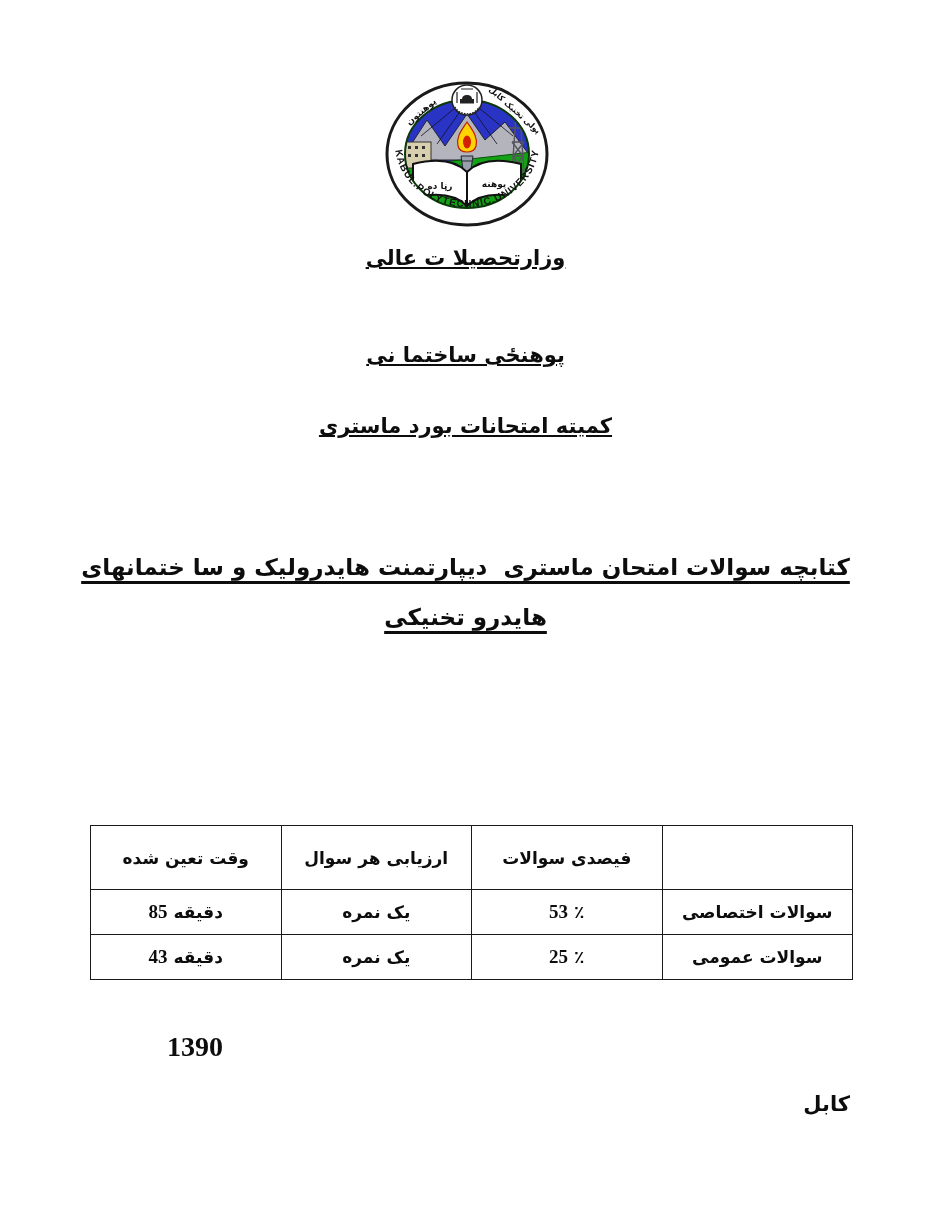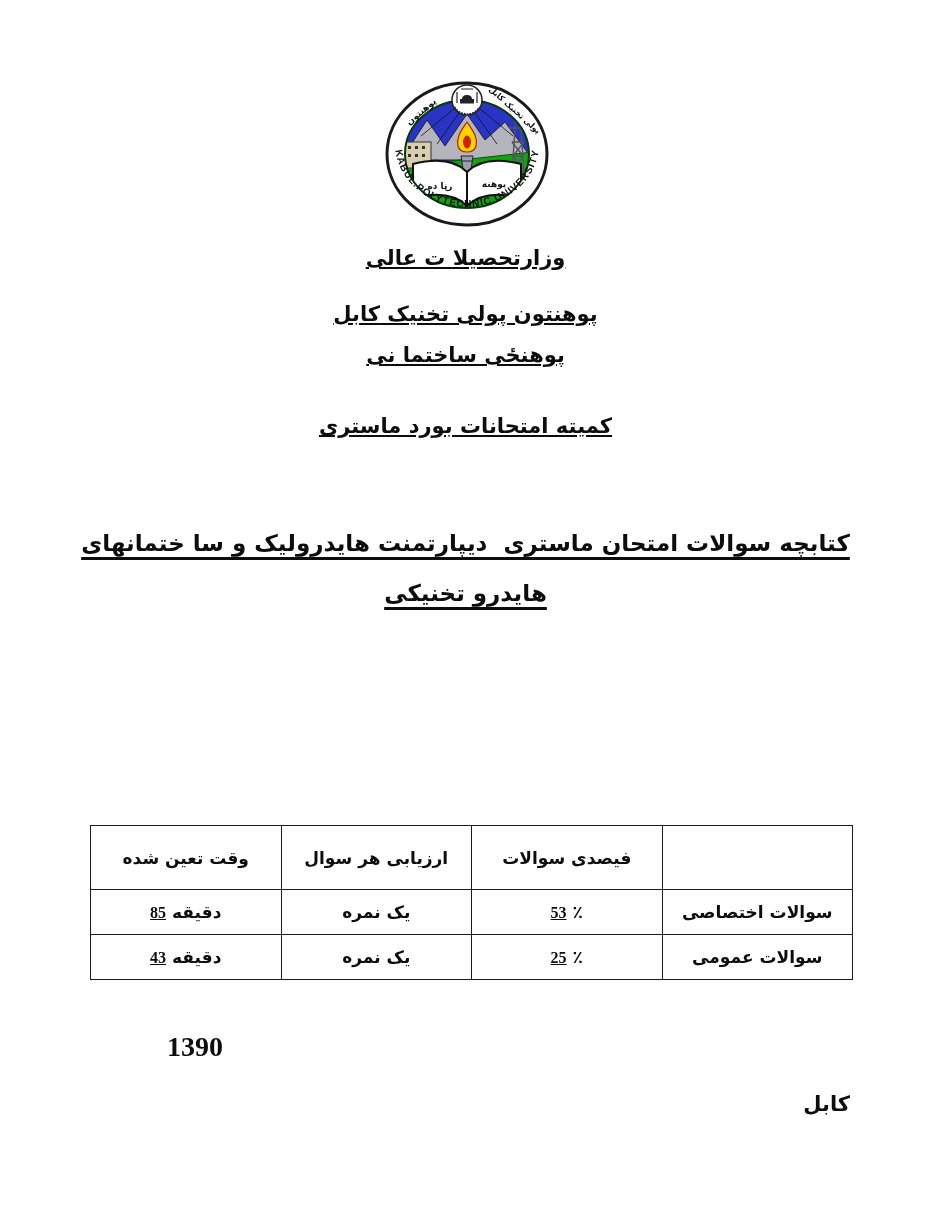--- a/index.html
+++ b/index.html
@@ -18,21 +18,21 @@
   .h-line{
     position:absolute;left:0;width:100%;
     text-align:center;
     font-weight:bold;font-size:21px;line-height:30px;
     direction:rtl;
     text-decoration:underline;
   }
   .h1{top:243px;} .h2{top:299px;} .h3{top:340px;} .h4{top:411px;}
   
   .title-block{
-    position:absolute;left:0;top:518px;width:100%;
+    position:absolute;left:0;top:542px;width:100%;
     text-align:center;direction:rtl;
   }
   .title-line{
     font-weight:bold;font-size:23px;line-height:50px;
     text-decoration:underline;
     text-decoration-thickness:2.5px;
     text-underline-offset:6px;
     white-space:pre-wrap;
   }
   
@@ -44,21 +44,21 @@
   table.exam td,table.exam th{
     border:1.5px solid #1a1a1a;
     text-align:center;vertical-align:middle;
     font-weight:bold;font-size:17px;
     padding:0;
   }
   tr.head-row{height:64px;}
   tr.data-row{height:45px;}
   .num{
     font-family:"Liberation Serif","DejaVu Serif",serif;
-    font-weight:bold;font-size:16px;text-decoration:underline;
+    font-weight:bold;font-size:19px;
   }
   .ltr-cell{direction:ltr;}
   
   .footer-city{
     position:absolute;top:1092px;right:81px;
     font-weight:bold;font-size:21px;direction:rtl;
   }
   .footer-year{
     position:absolute;top:1031px;left:167px;
     font-family:"Liberation Serif","DejaVu Serif",serif;
@@ -151,21 +151,20 @@
       <path d="M79,19 C79,13.5 89,13.5 89,19 Z" fill="#222"></path>
       <rect x="77" y="19" width="14" height="4.5" fill="#222"></rect>
       <line x1="74" y1="12" x2="74" y2="23" stroke="#222" stroke-width="1.2"></line>
       <line x1="94" y1="12" x2="94" y2="23" stroke="#222" stroke-width="1.2"></line>
       <path d="M72,27 A13,11 0 0 0 96,27" fill="none" stroke="#222" stroke-width="1.2" stroke-dasharray="1.6,1.2"></path>
       <line x1="78" y1="9" x2="90" y2="9" stroke="#222" stroke-width="1"></line>
     </g>
   </svg>
 
   <div class="h-line h1">وزارتحصیلا ت عالی</div>
-  <div class="h-line h2">پوهنتون پولی تخنیک کابل</div>
   <div class="h-line h3">پوهنځی ساختما نی</div>
   <div class="h-line h4">کمیته امتحانات بورد ماستری</div>
 
   <div class="title-block">
     <div class="title-line">کتابچه سوالات امتحان ماستری  دیپارتمنت هایدرولیک و سا ختمانهای</div>
     <div class="title-line">هایدرو تخنیکی</div>
   </div>
 
   <div class="table-wrap">
     <table class="exam">

